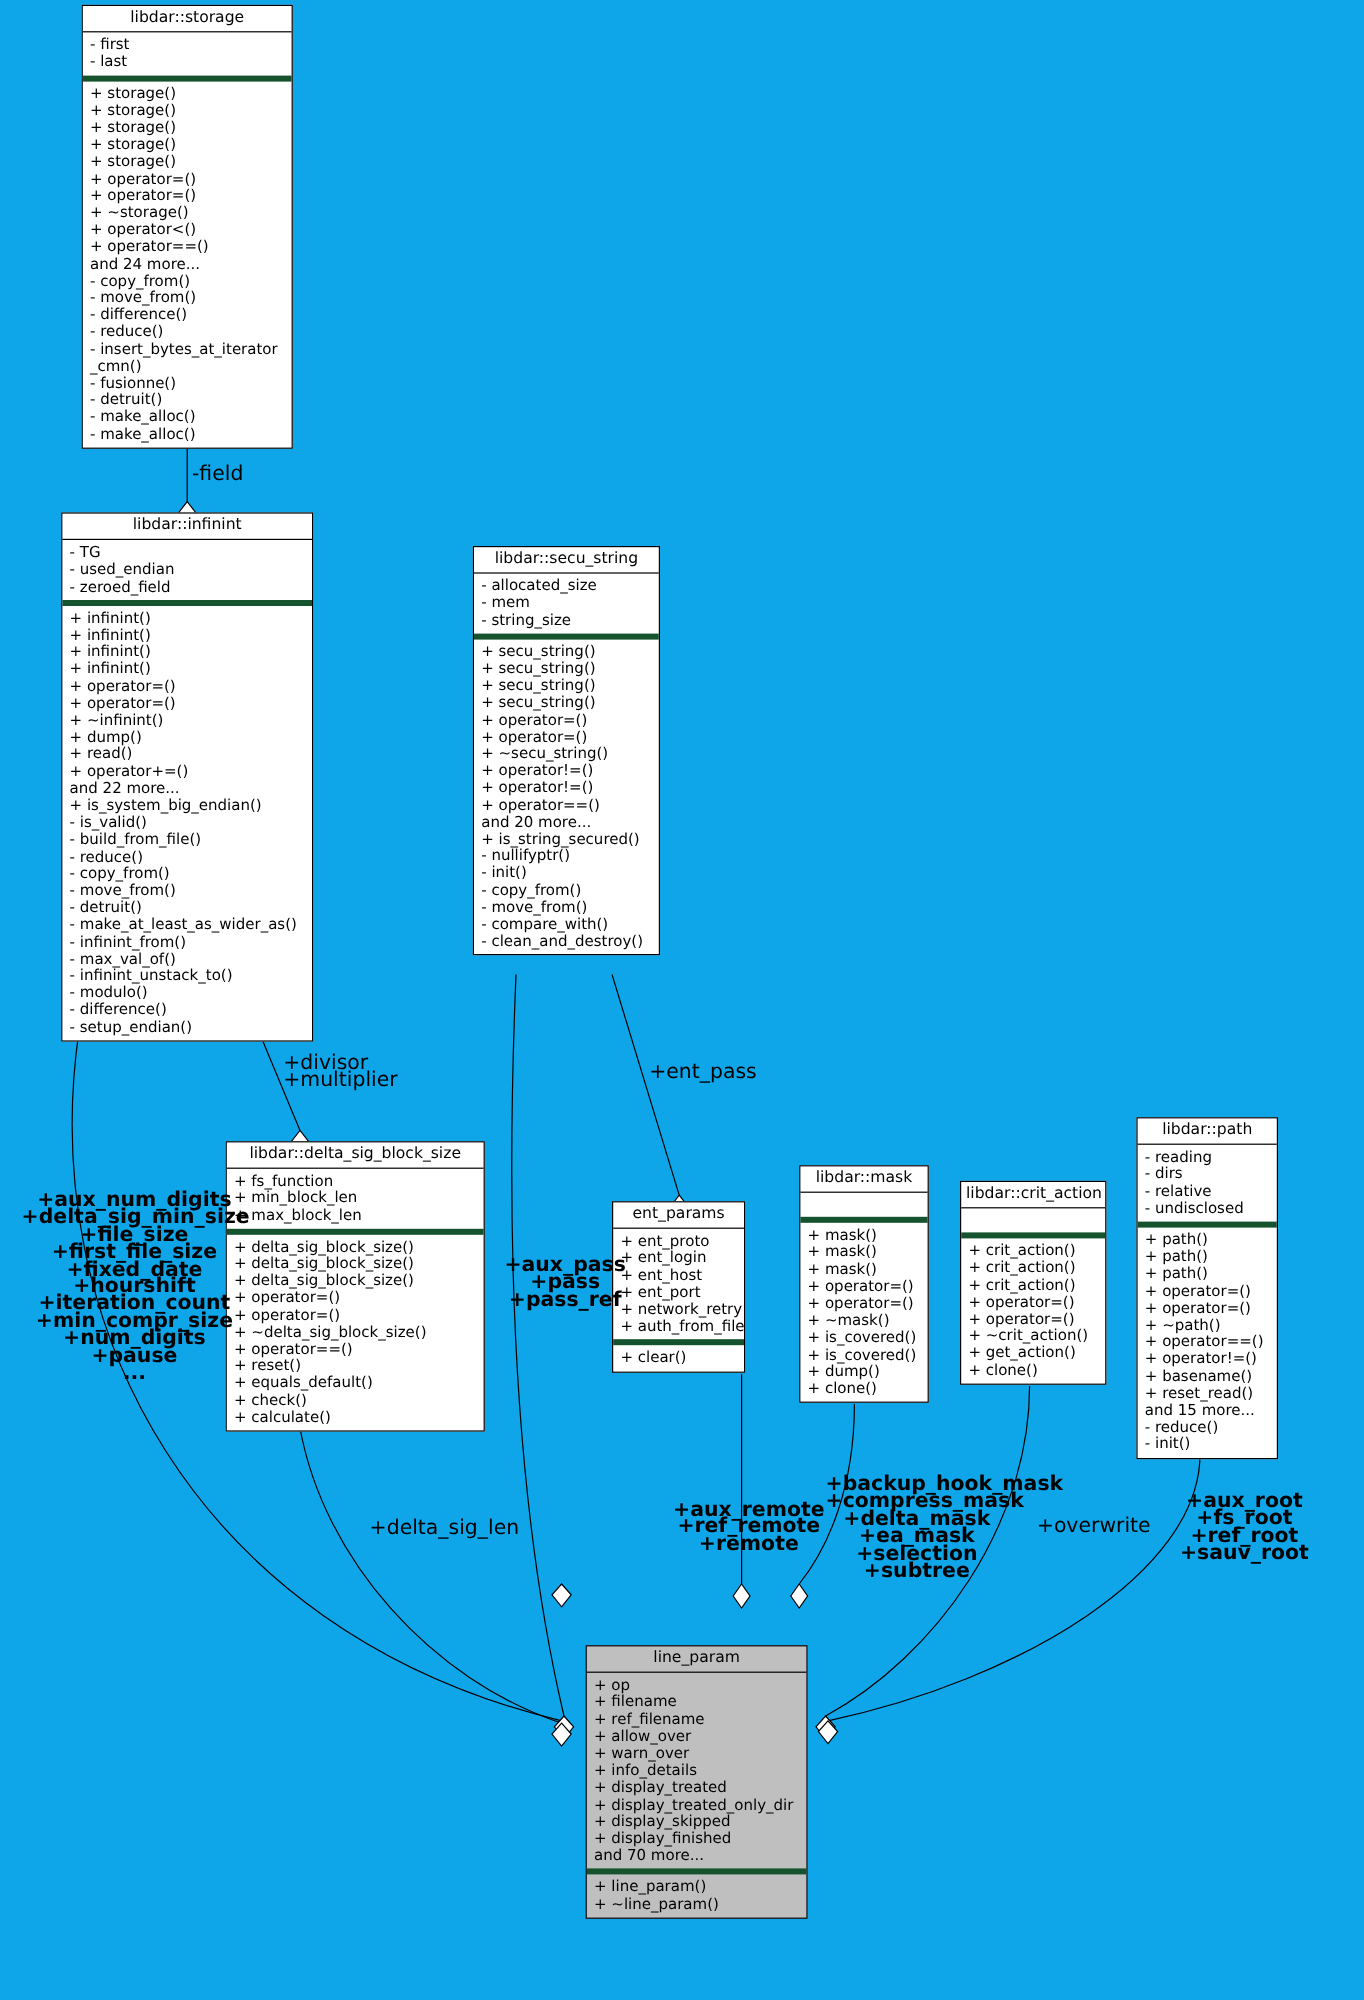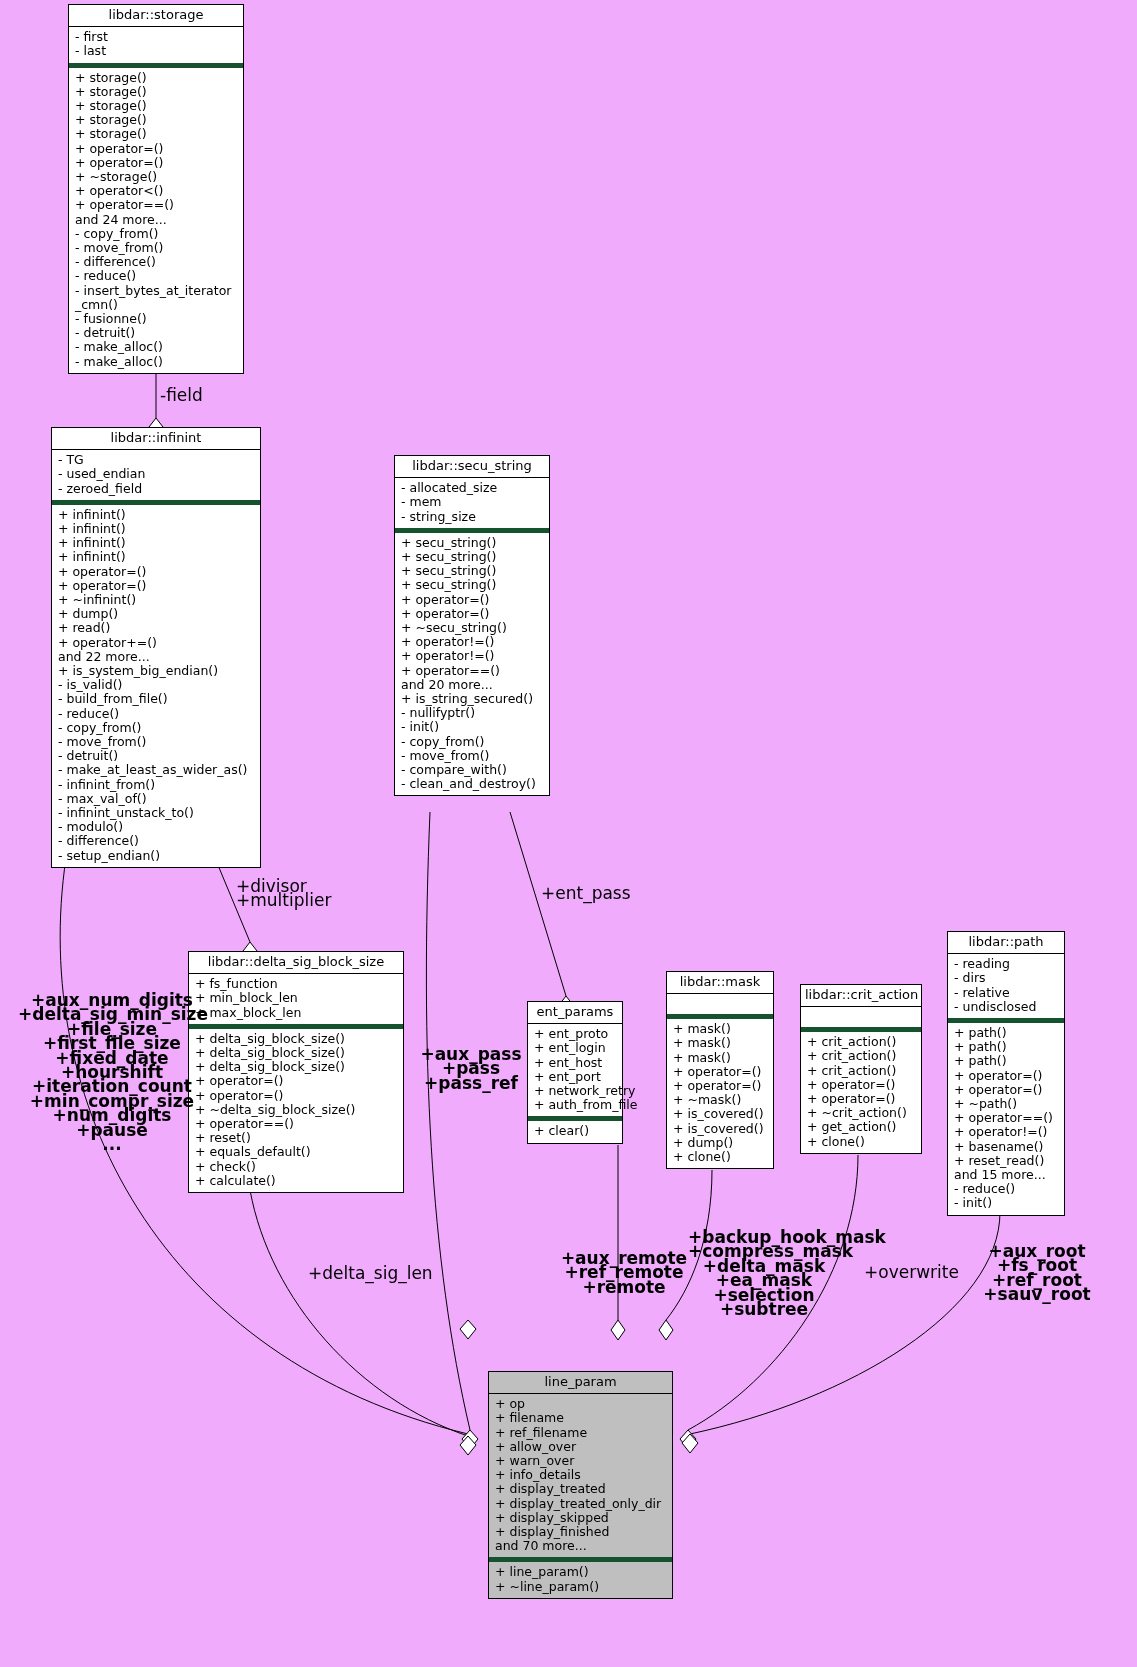--- a/index.html
+++ b/index.html
@@ -4,21 +4,21 @@
 <style>
   html, body {
     margin: 0;
     padding: 0;
     background: #ffffff;
   }
   #canvas {
     position: relative;
     width: 1137px;
     height: 1667px;
-    background: #f0abfc;
+    background: #0ea5e9;
     font-family: "DejaVu Sans", "Liberation Sans", sans-serif;
     overflow: hidden;
   }
   svg.edges {
     position: absolute;
     left: 0;
     top: 0;
     width: 1137px;
     height: 1667px;
     pointer-events: none;
@@ -220,21 +220,21 @@
       <div>+ operator=()</div>
       <div>+ ~delta_sig_block_size()</div>
       <div>+ operator==()</div>
       <div>+ reset()</div>
       <div>+ equals_default()</div>
       <div>+ check()</div>
       <div>+ calculate()</div>
     </div>
   </div>
 
-  <div class="uml-class" style="left:527px; top:1001px; width:96px;">
+  <div class="uml-class" style="left:510px; top:1001px; width:111px;">
     <div class="cls-title">ent_params</div>
     <div class="cls-sec">
       <div>+ ent_proto</div>
       <div>+ ent_login</div>
       <div>+ ent_host</div>
       <div>+ ent_port</div>
       <div>+ network_retry</div>
       <div>+ auth_from_file</div>
     </div>
     <div class="cls-sec">

